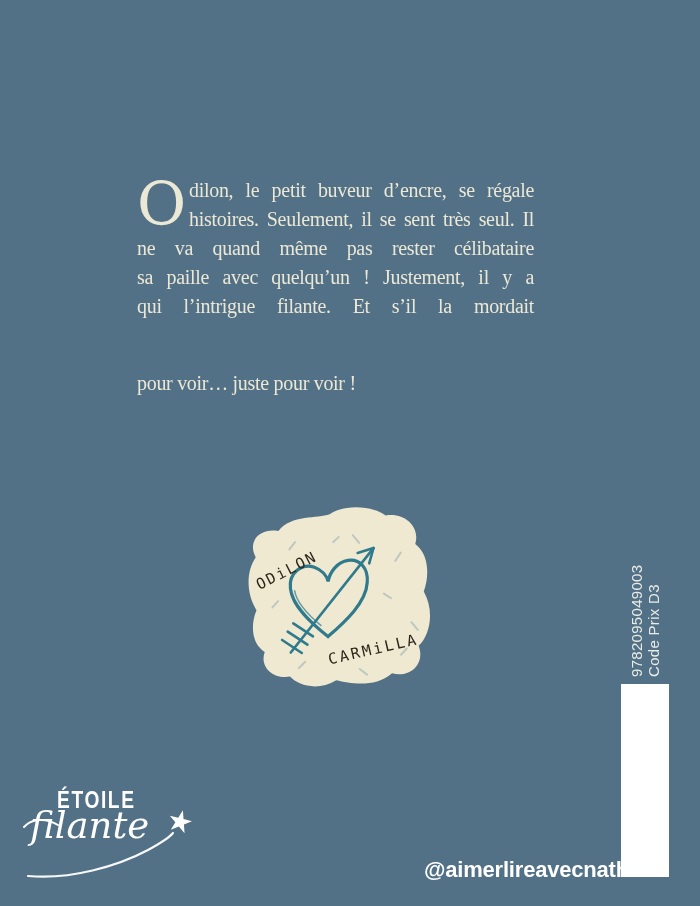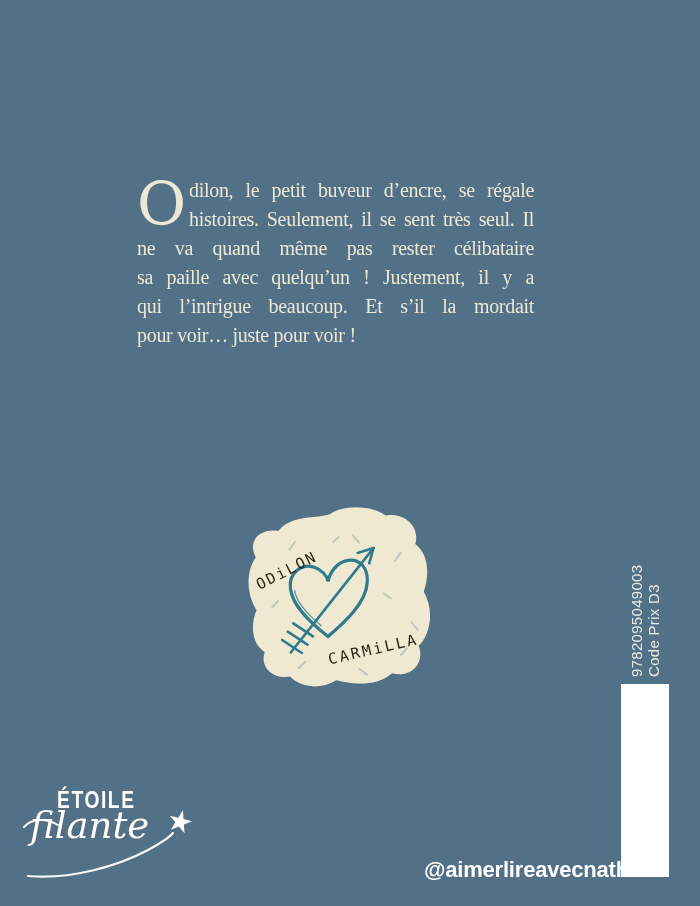--- a/index.html
+++ b/index.html
@@ -12,21 +12,21 @@
   .blurb {
     position:absolute; left:137px; top:176px; width:397px;
     color:#ece8d6; font-size:20px; line-height:29px; letter-spacing:-0.3px;
   }
   .dropcap {
     float:left; font-family:"DejaVu Serif", serif;
     font-size:60px; line-height:56px; height:56px; width:46px;
     margin:0 6px 0 0; letter-spacing:0;
   }
   .blurb-line { text-align:justify; text-align-last:justify;font-family:Liberation Serif, serif; }
-  .blurb-line.last { text-align-last:left; }
+  .blurb-line.last { text-align-last:left;margin-top:48px; }
 
   
   .illus { position:absolute; left:238px; top:498px; width:205px; height:205px; }
 
   
   .spine {
     position:absolute; left:585px; top:600px; width:120px; height:34px;
     transform:rotate(-90deg); color:#e9ece6;
     font-size:15px; line-height:17px; letter-spacing:0.3px; text-align:left;
   }
@@ -55,21 +55,21 @@
 <body>
 
 <div class="cover">
 
   <div class="blurb">
     <span class="dropcap">O</span>
     <div class="blurb-line">dilon, le petit buveur d’encre, se régale</div>
     <div class="blurb-line">histoires. Seulement, il se sent très seul. Il</div>
     <div class="blurb-line">ne va quand même pas rester célibataire</div>
     <div class="blurb-line">sa paille avec quelqu’un ! Justement, il y a</div>
-    <div class="blurb-line">qui l’intrigue beaucoup. Et s’il la mordait</div>
+    <div class="blurb-line">qui l’intrigue filante. Et s’il la mordait</div>
     <div class="blurb-line last">pour voir… juste pour voir !</div>
   </div>
 
   <svg class="illus" viewBox="0 0 205 205">
     <g transform="rotate(-3 100 100)">
       <path d="M 20,55 C 12,38 26,26 44,30 C 58,14 84,20 96,16 C 112,6 140,10 152,20
            C 172,18 186,34 180,50 C 194,62 192,84 186,98 C 196,118 190,142 178,152
            C 184,170 168,184 150,178 C 132,192 108,186 94,182 C 76,192 56,186 48,176
            C 30,178 18,164 24,150 C 10,140 12,120 18,108 C 8,90 10,68 20,55 Z" fill="#efe9d2"></path>
       <g stroke="#aab9b9" stroke-width="2" stroke-linecap="round" opacity="0.7">

